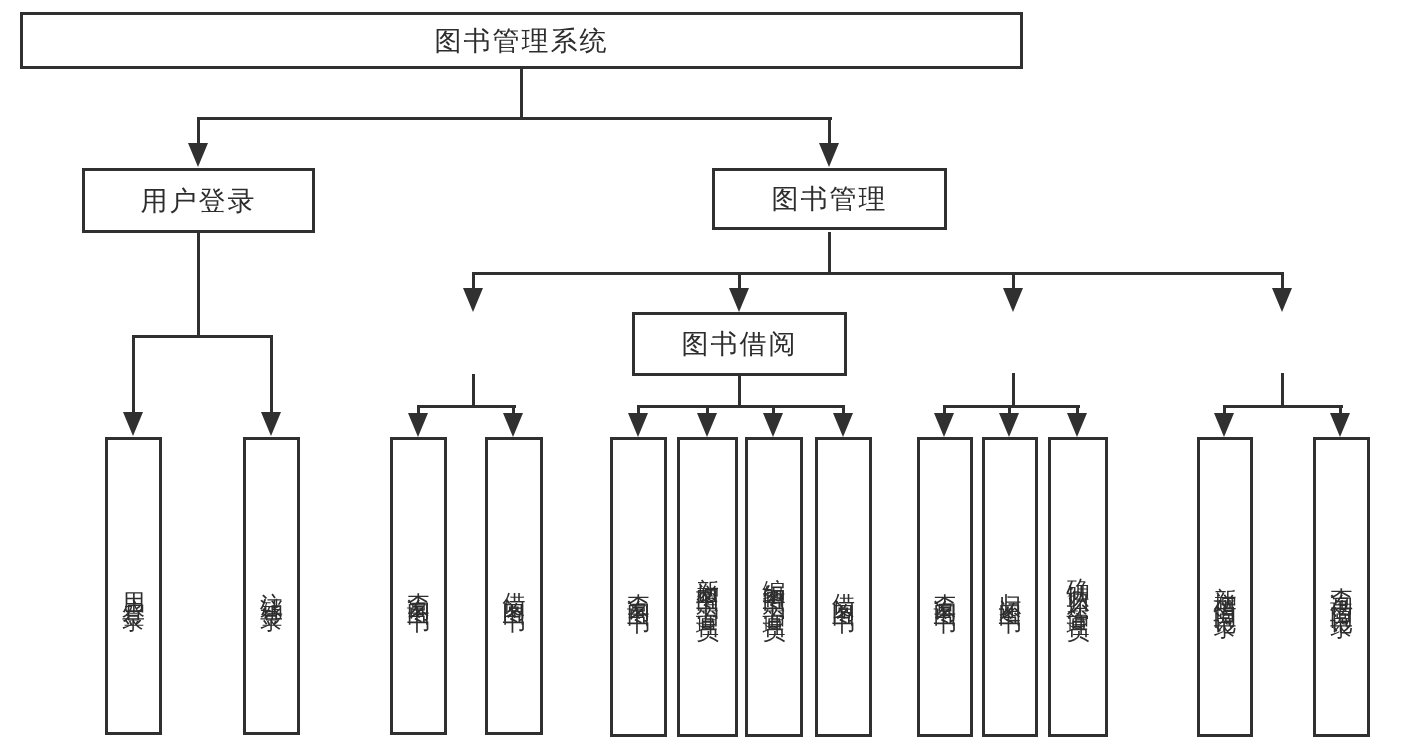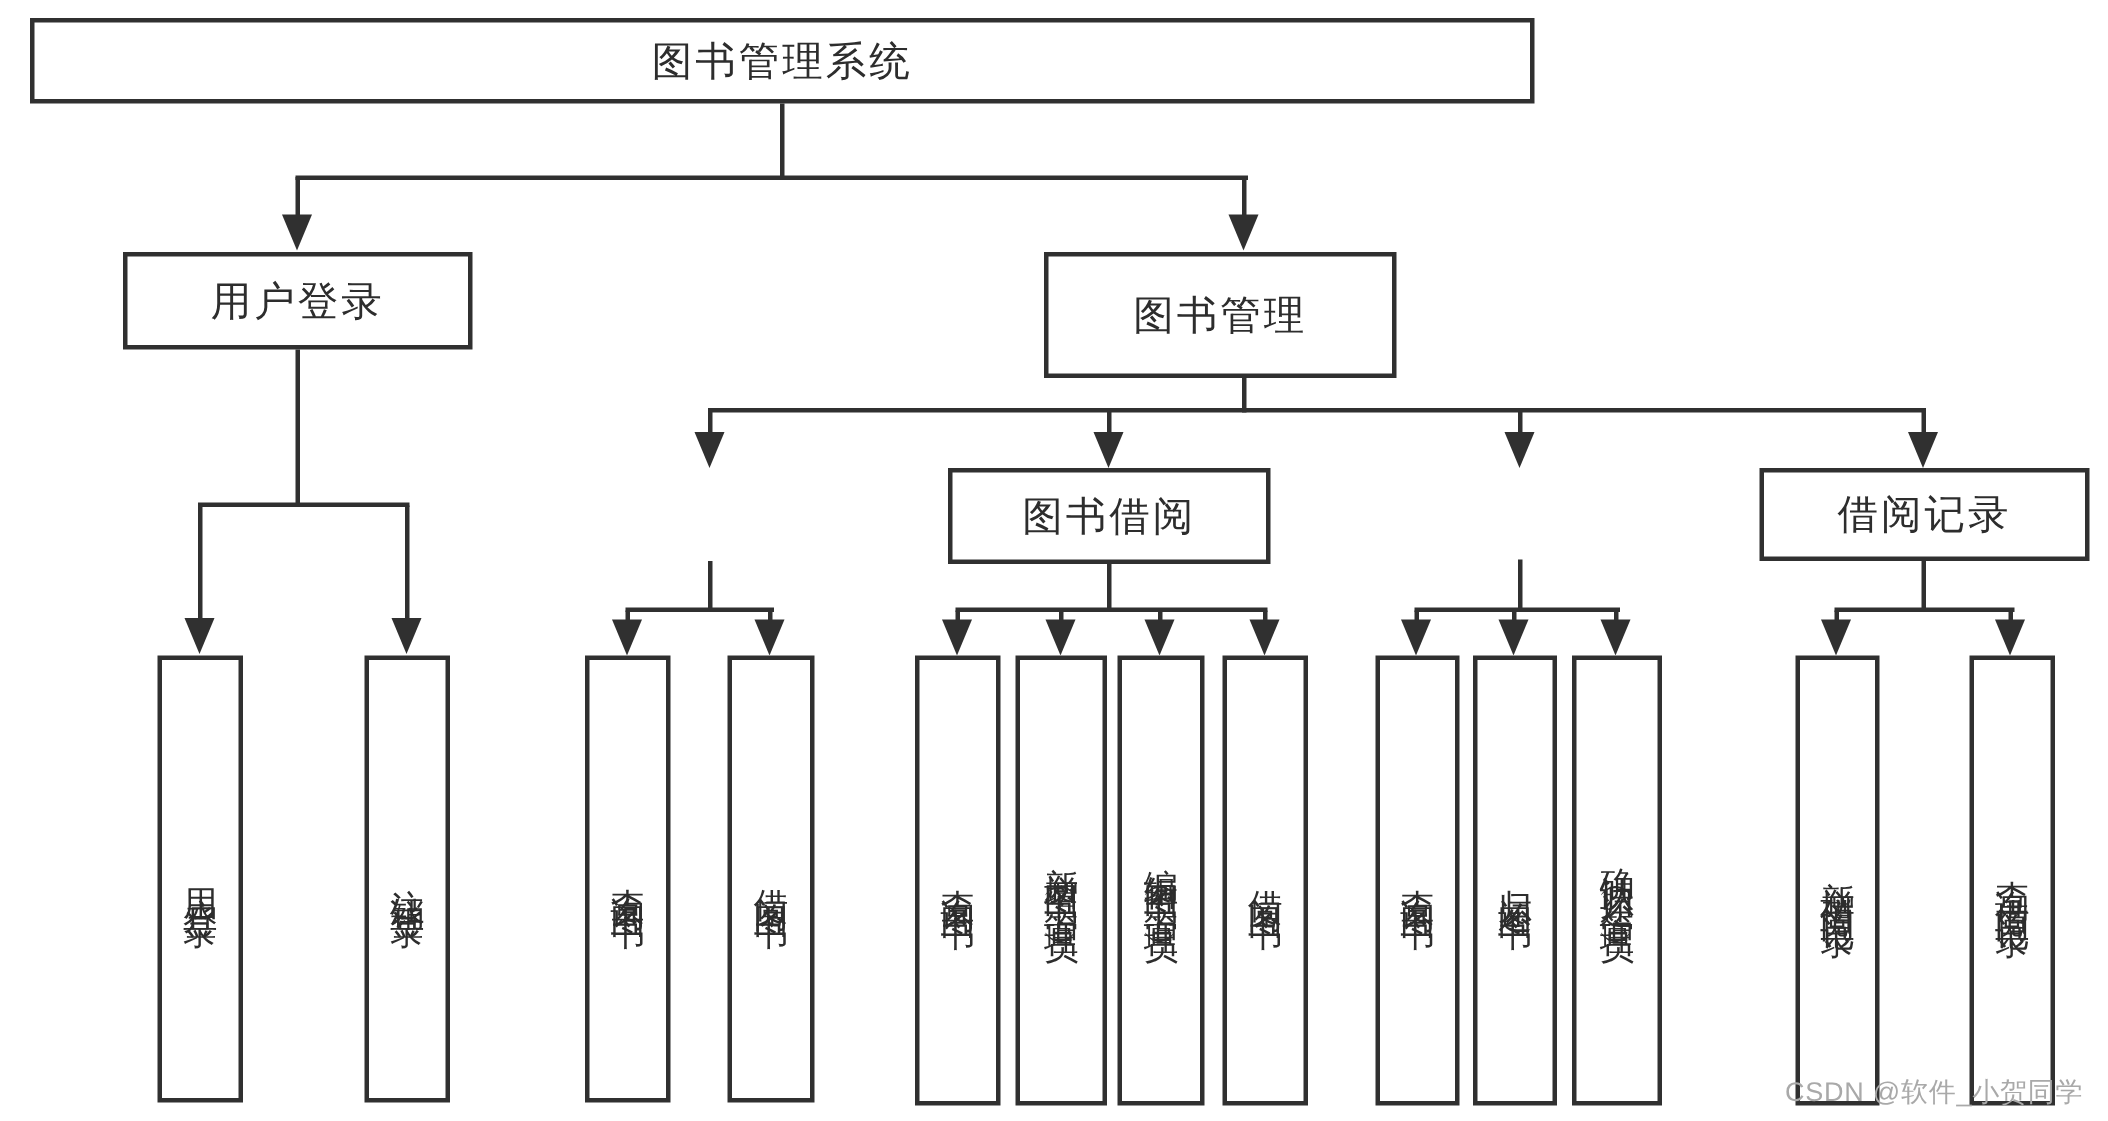--- a/index.html
+++ b/index.html
@@ -94,29 +94,26 @@
   <div class="vl" style="left:1339px;top:407px;height:8px"></div>
   <div class="tri" style="left:1330px;top:413px"></div>
 
   <div class="node h" style="left:20px;top:12px;width:1003px;height:57px">
     <span class="label">图书管理系统</span>
   </div>
 
   <div class="node h" style="left:82px;top:168px;width:233px;height:65px">
     <span class="label">用户登录</span>
   </div>
-  <div class="node h" style="left:696px;top:168px;width:235px;height:84px">
+  <div class="node h" style="left:712px;top:168px;width:235px;height:62px">
     <span class="label">图书管理</span>
   </div>
 
   <div class="node h" style="left:632px;top:312px;width:215px;height:64px">
     <span class="label">图书借阅</span>
-  </div>
-  <div class="node h" style="left:1173px;top:312px;width:220px;height:62px">
-    <span class="label">借阅记录</span>
   </div>
 
   <div class="node v" style="left:105px;top:437px;width:57px;height:298px">
     <span class="label">用户登录</span>
   </div>
   <div class="node v" style="left:243px;top:437px;width:57px;height:298px">
     <span class="label">注销登录</span>
   </div>
 
   <div class="node v" style="left:390px;top:437px;width:57px;height:298px">
@@ -149,15 +146,14 @@
     <span class="label">确认归还（管理员）</span>
   </div>
 
   <div class="node v" style="left:1197px;top:437px;width:56px;height:300px">
     <span class="label">新增借阅记录</span>
   </div>
   <div class="node v" style="left:1313px;top:437px;width:57px;height:300px">
     <span class="label">查询借阅记录</span>
   </div>
 
-  <div class="watermark">CSDN @软件_小贺同学</div>
 
 </div>
 
 </body></html>

